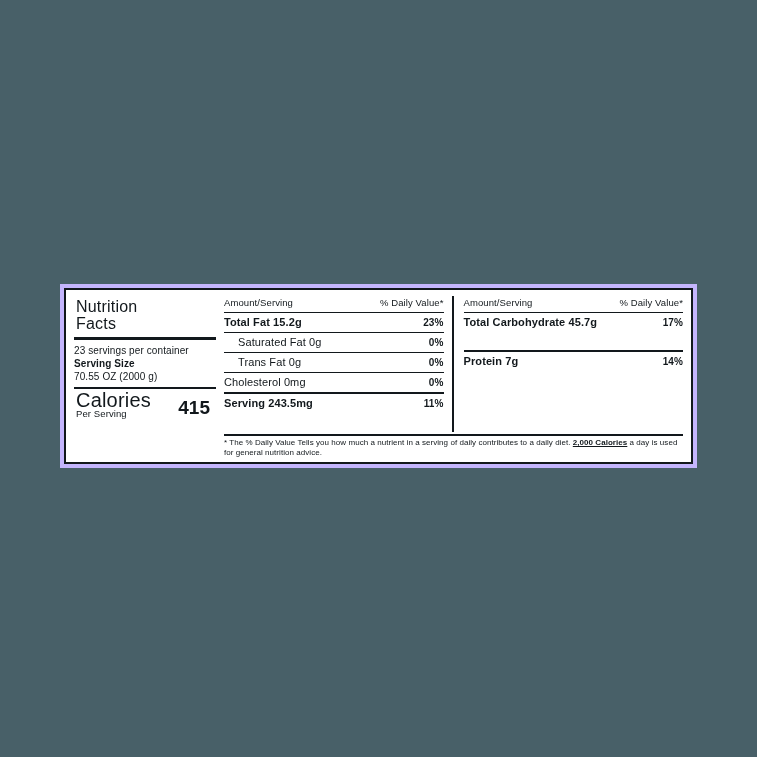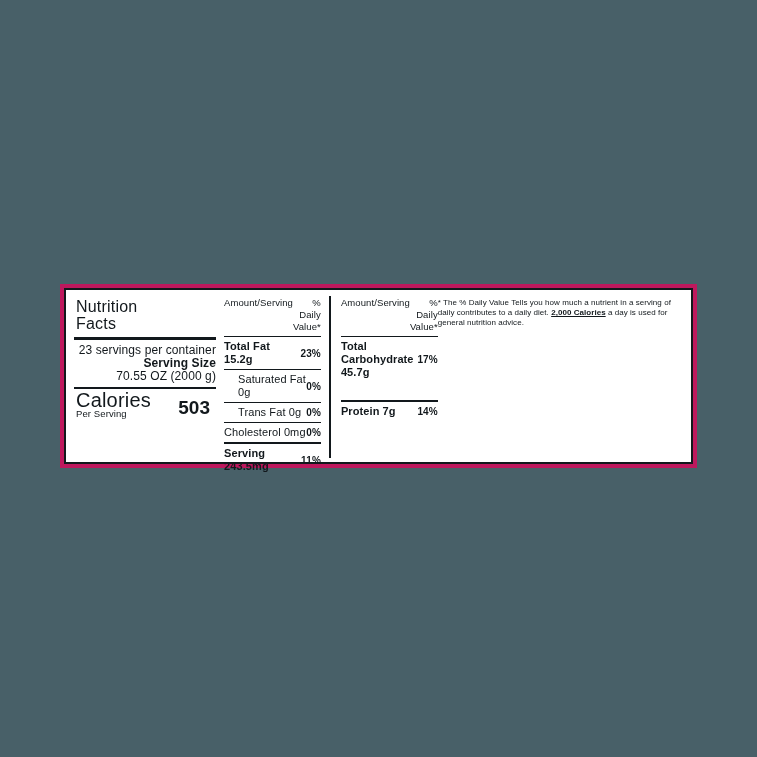--- a/index.html
+++ b/index.html
@@ -12,21 +12,21 @@
     background: #486068;
     font-family: "Liberation Sans", sans-serif;
     overflow: hidden;
   }
   #panel {
     position: absolute;
     left: 60px;
     top: 284px;
     width: 637px;
     height: 184px;
-    background: #be185d;
+    background: #c4b5fd;
     box-sizing: border-box;
     padding: 4px;
   }
   #label {
     position: relative;
     width: 100%;
     height: 100%;
     border: 2px solid #12181c;
     box-sizing: border-box;
     background: #ffffff;
@@ -54,23 +54,23 @@
   }
   .rule-thick {
     border-bottom: 3px solid #12181c;
     margin: 5px 0 4px 0;
   }
   .rule-med {
     border-bottom: 2px solid #12181c;
     margin: 4px 0 3px 0;
   }
   .serv-line {
-    font-size: 12px;
+    font-size: 10px;
     line-height: 13px;
-    text-align: right;
+    text-align: left;
     letter-spacing: 0.1px;
   }
   .serv-line.bold { font-weight: bold; }
   .cal-row {
     display: flex;
     align-items: flex-start;
     justify-content: space-between;
     padding: 2px 6px 0 2px;
   }
   .cal-left { line-height: 13px; }
@@ -87,20 +87,21 @@
     font-size: 19px;
     font-weight: bold;
     align-self: flex-end;
     padding-bottom: 1px;
   }
 
   
   .col-right {
     flex: 1 1 auto;
     display: flex;
+    flex-direction: column;
     color: #12181c;
     padding-left: 2px;
   }
   .nutrient-cols {
     display: flex;
     flex-direction: row;
     flex: 1 1 auto;
   }
   .ncol {
     flex: 1 1 0;
@@ -161,21 +162,21 @@
       <div class="rule-thick"></div>
       <div class="serv-line">23 servings per container</div>
       <div class="serv-line bold">Serving Size</div>
       <div class="serv-line">70.55 OZ (2000 g)</div>
       <div class="rule-med"></div>
       <div class="cal-row">
         <div class="cal-left">
           <div class="cal-word">Calories</div>
           <div class="cal-sub">Per Serving</div>
         </div>
-        <div class="cal-value">503</div>
+        <div class="cal-value">415</div>
       </div>
     </div>
 
     <div class="col-right">
       <div class="nutrient-cols">
 
         <div class="ncol first">
           <div class="nhead">
             <span>Amount/Serving</span>
             <span class="dv">% Daily Value*</span>

